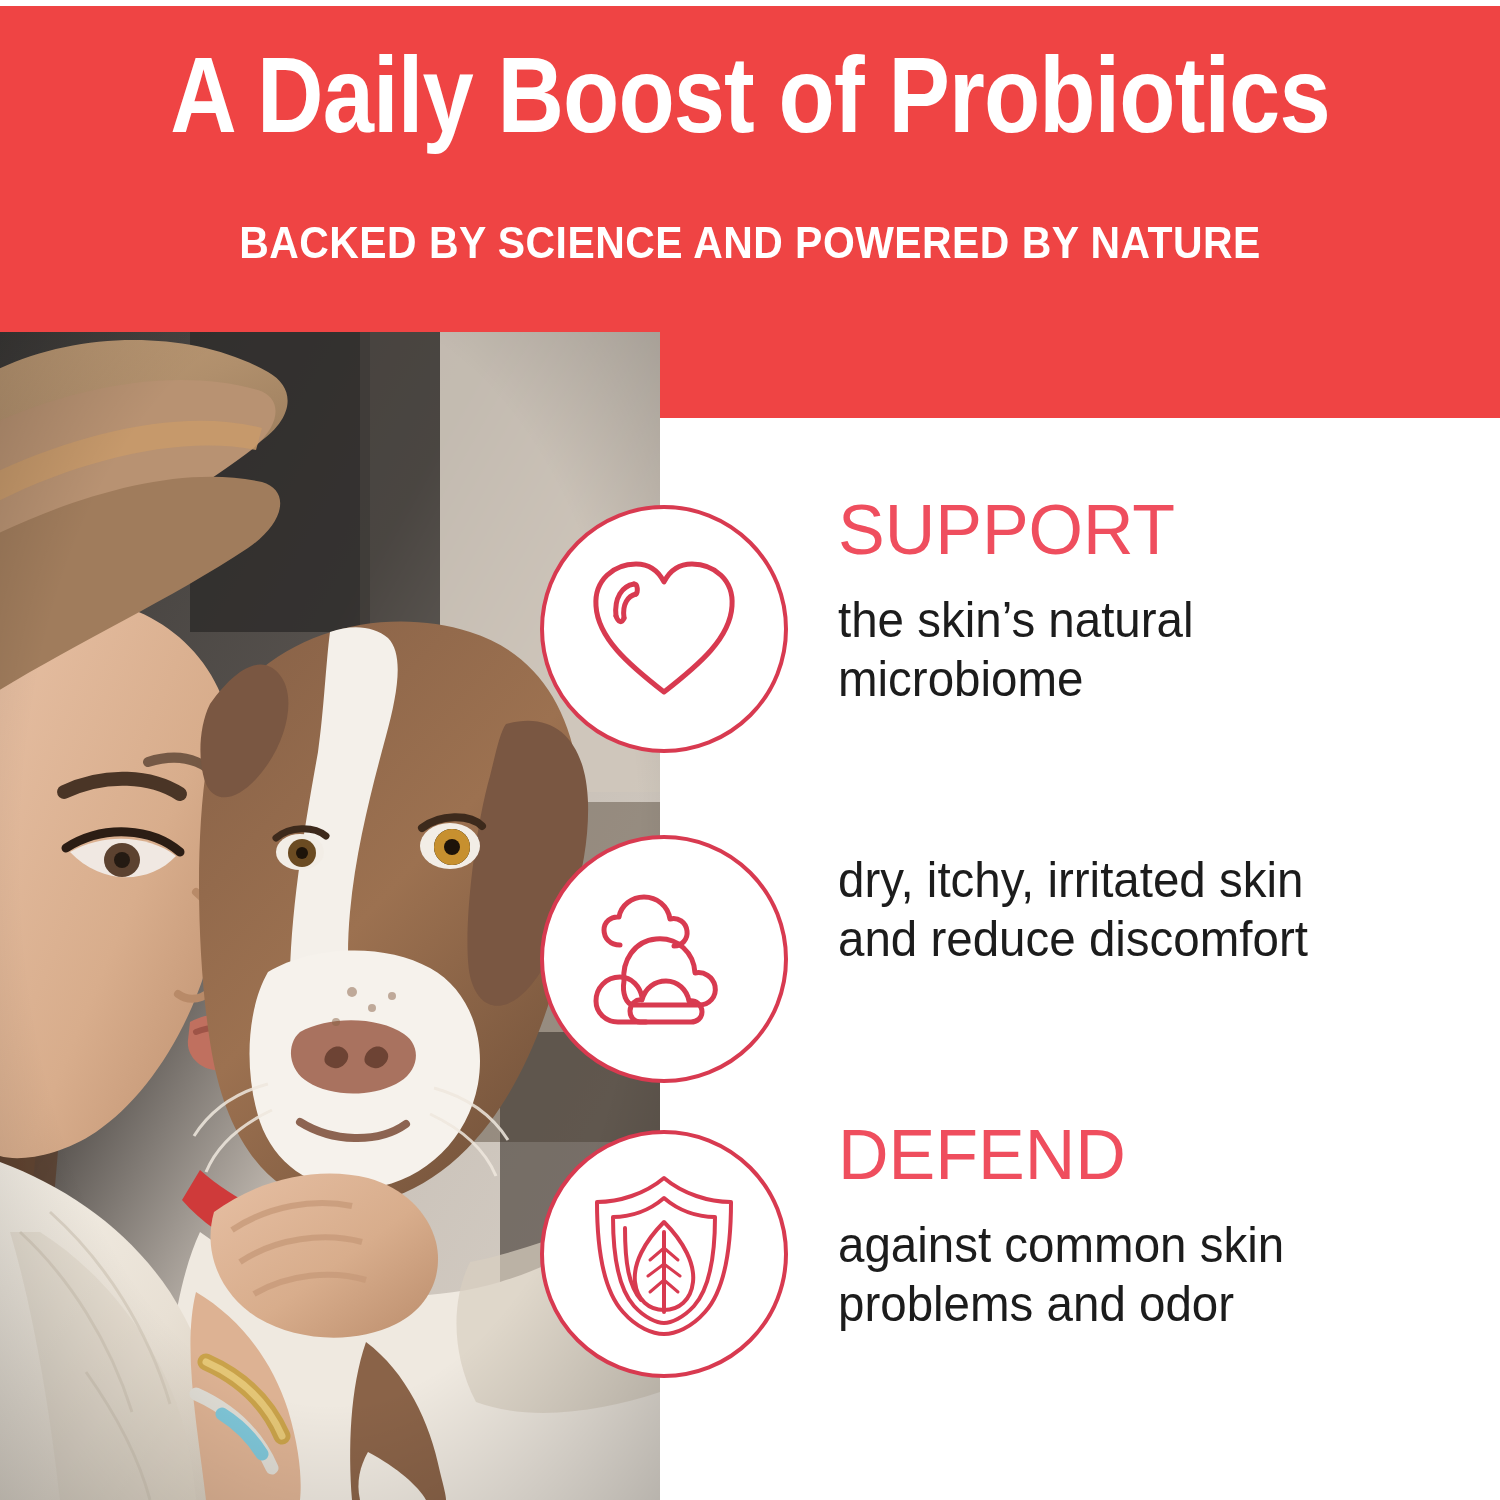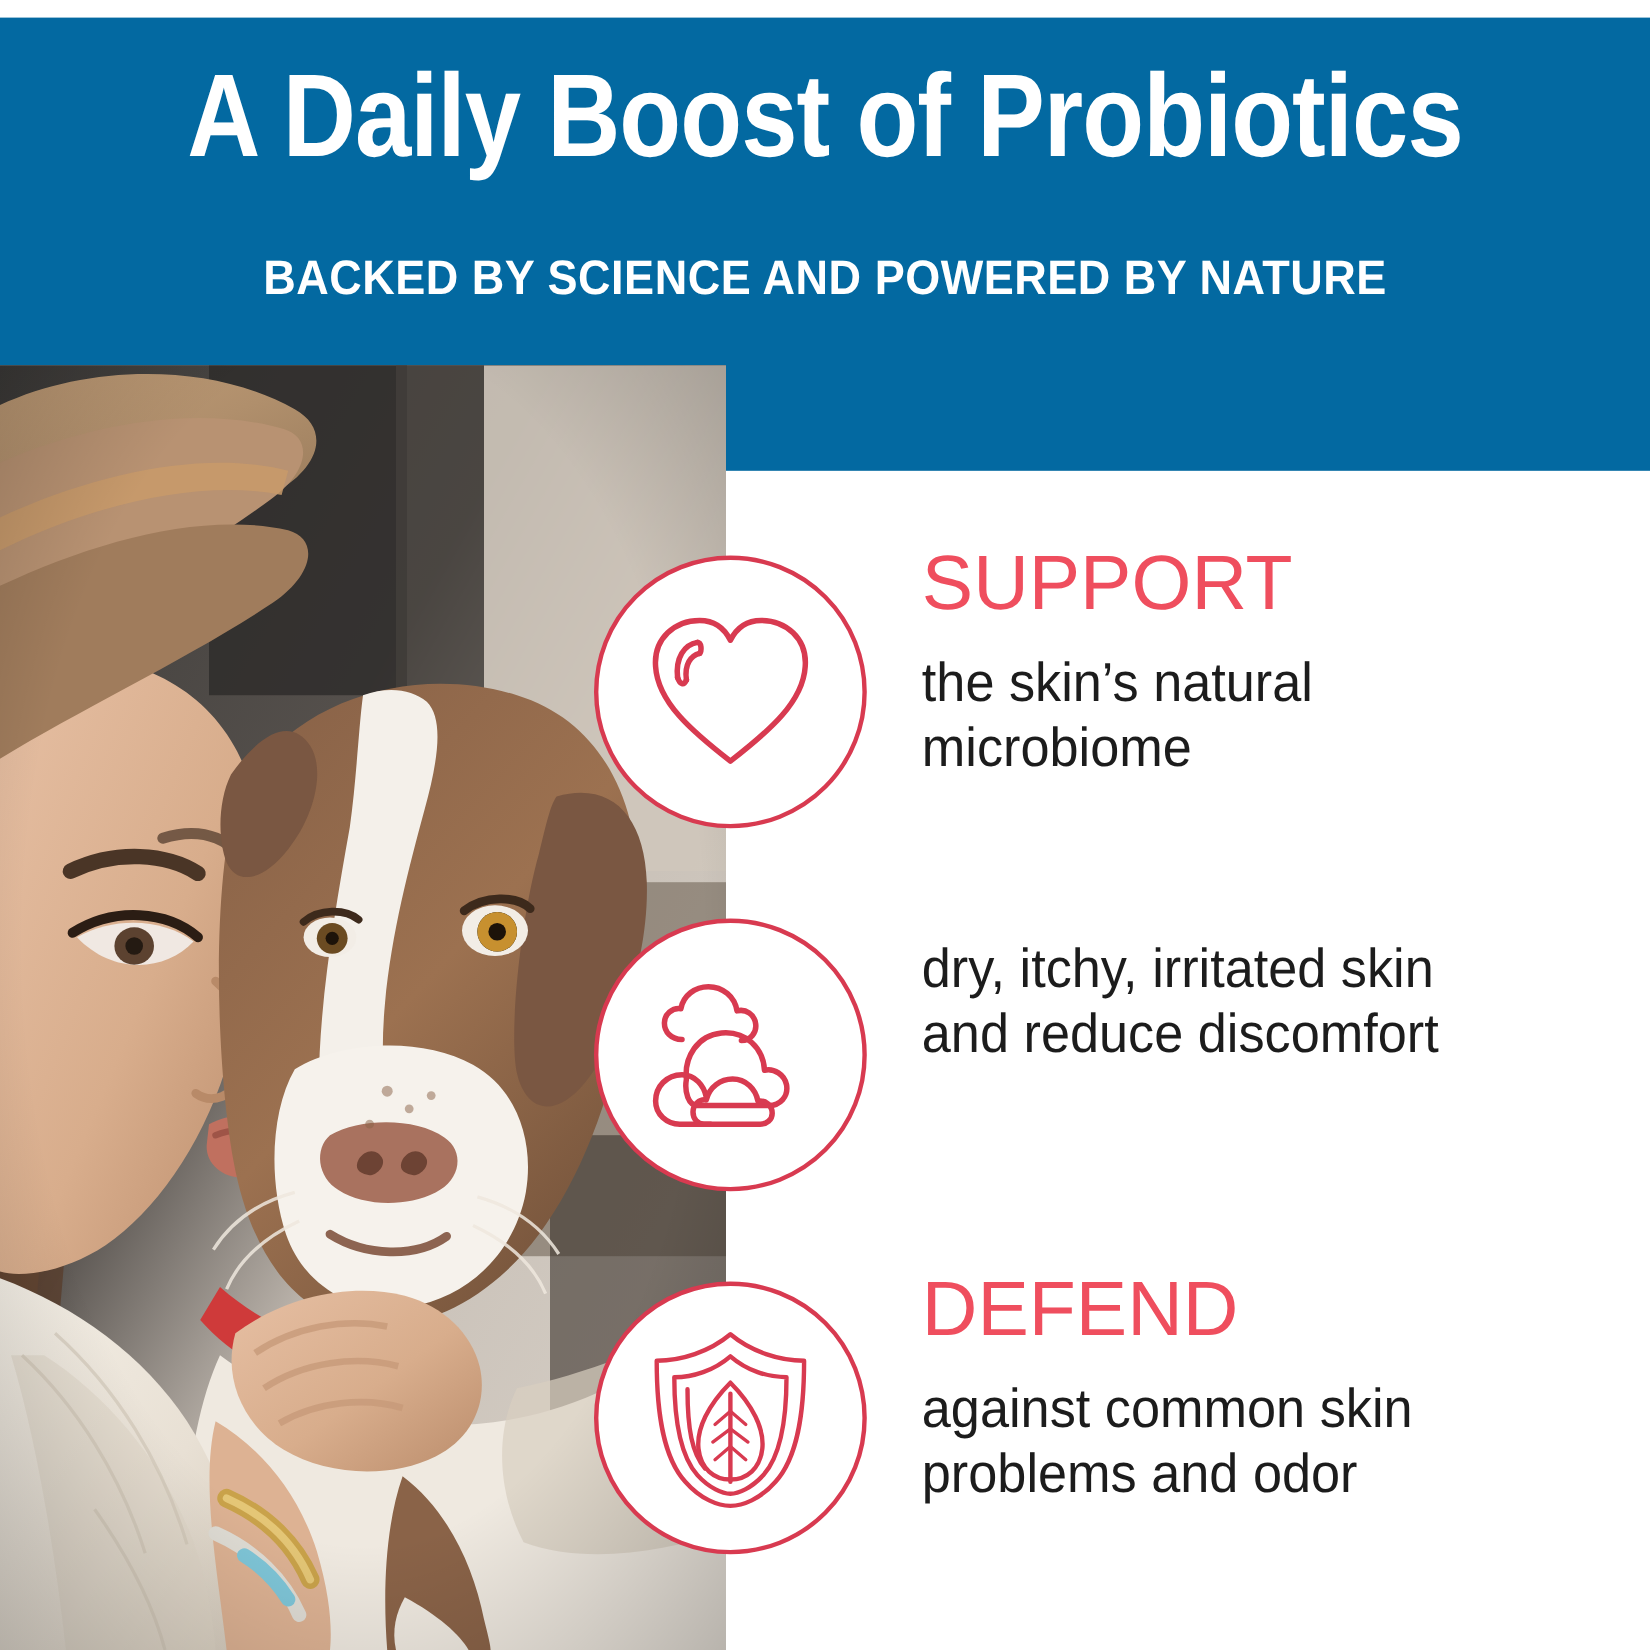--- a/index.html
+++ b/index.html
@@ -17,24 +17,24 @@
     position: relative;
     width: 1500px;
     height: 1500px;
     background: #ffffff;
     overflow: hidden;
   }
 
   
   .header {
     position: absolute;
-    left: 0; top: 16px;
+    left: 0; top: 6px;
     width: 1500px;
     height: 412px;
-    background: #0369a1;
+    background: #ef4444;
     overflow: hidden;
   }
   .header-title {
     position: absolute;
     left: 0; right: 0;
     top: 36px;
     text-align: center;
     color: #ffffff;
     font-family: "Liberation Sans", sans-serif;
     font-weight: bold;
@@ -83,21 +83,21 @@
     margin-top: 37px;
   }
   .benefit {
     position: absolute;
     left: 0;
     width: 980px;
     height: 330px;
   }
   .benefit-1 { top: 126px; }
   .benefit-2 { top: 456px; }
-  .benefit-3 { top: 786px; }
+  .benefit-3 { top: 751px; }
 
   .icon-circle {
     position: absolute;
     left: 20px;
     top: 10px;
     width: 248px;
     height: 248px;
     border-radius: 50%;
     background: #ffffff;
     border: 4px solid #d83a50;

